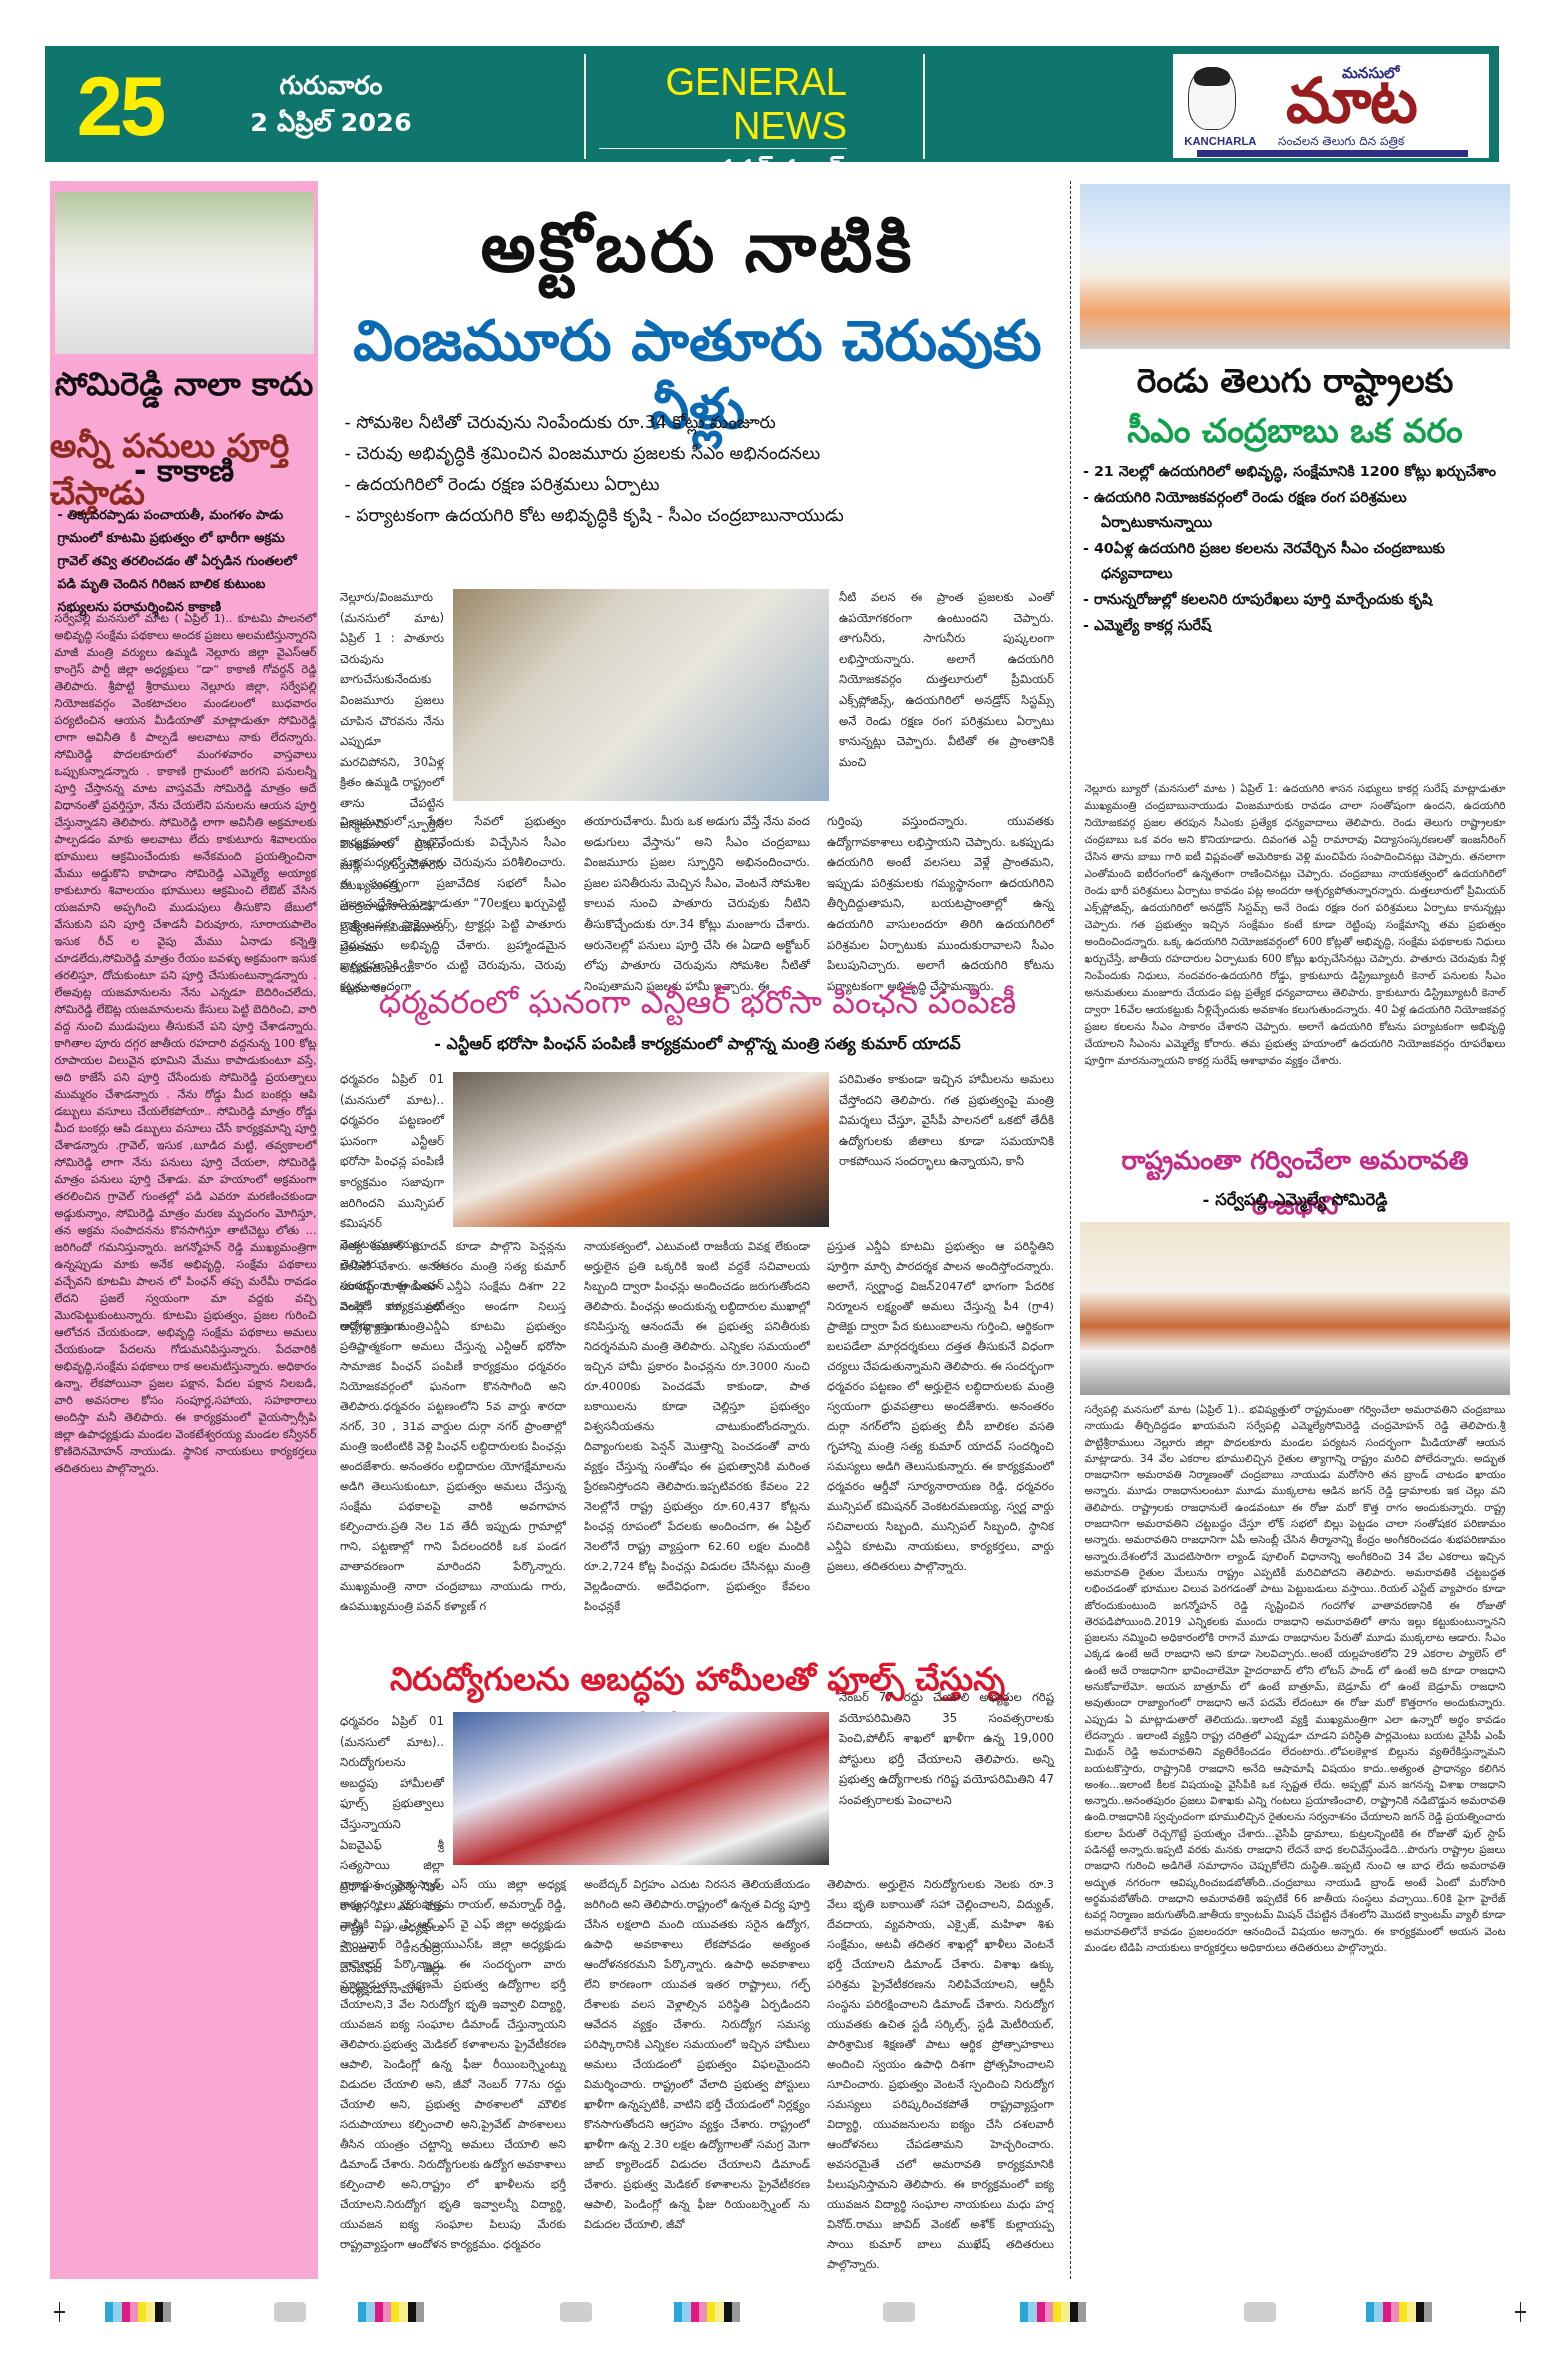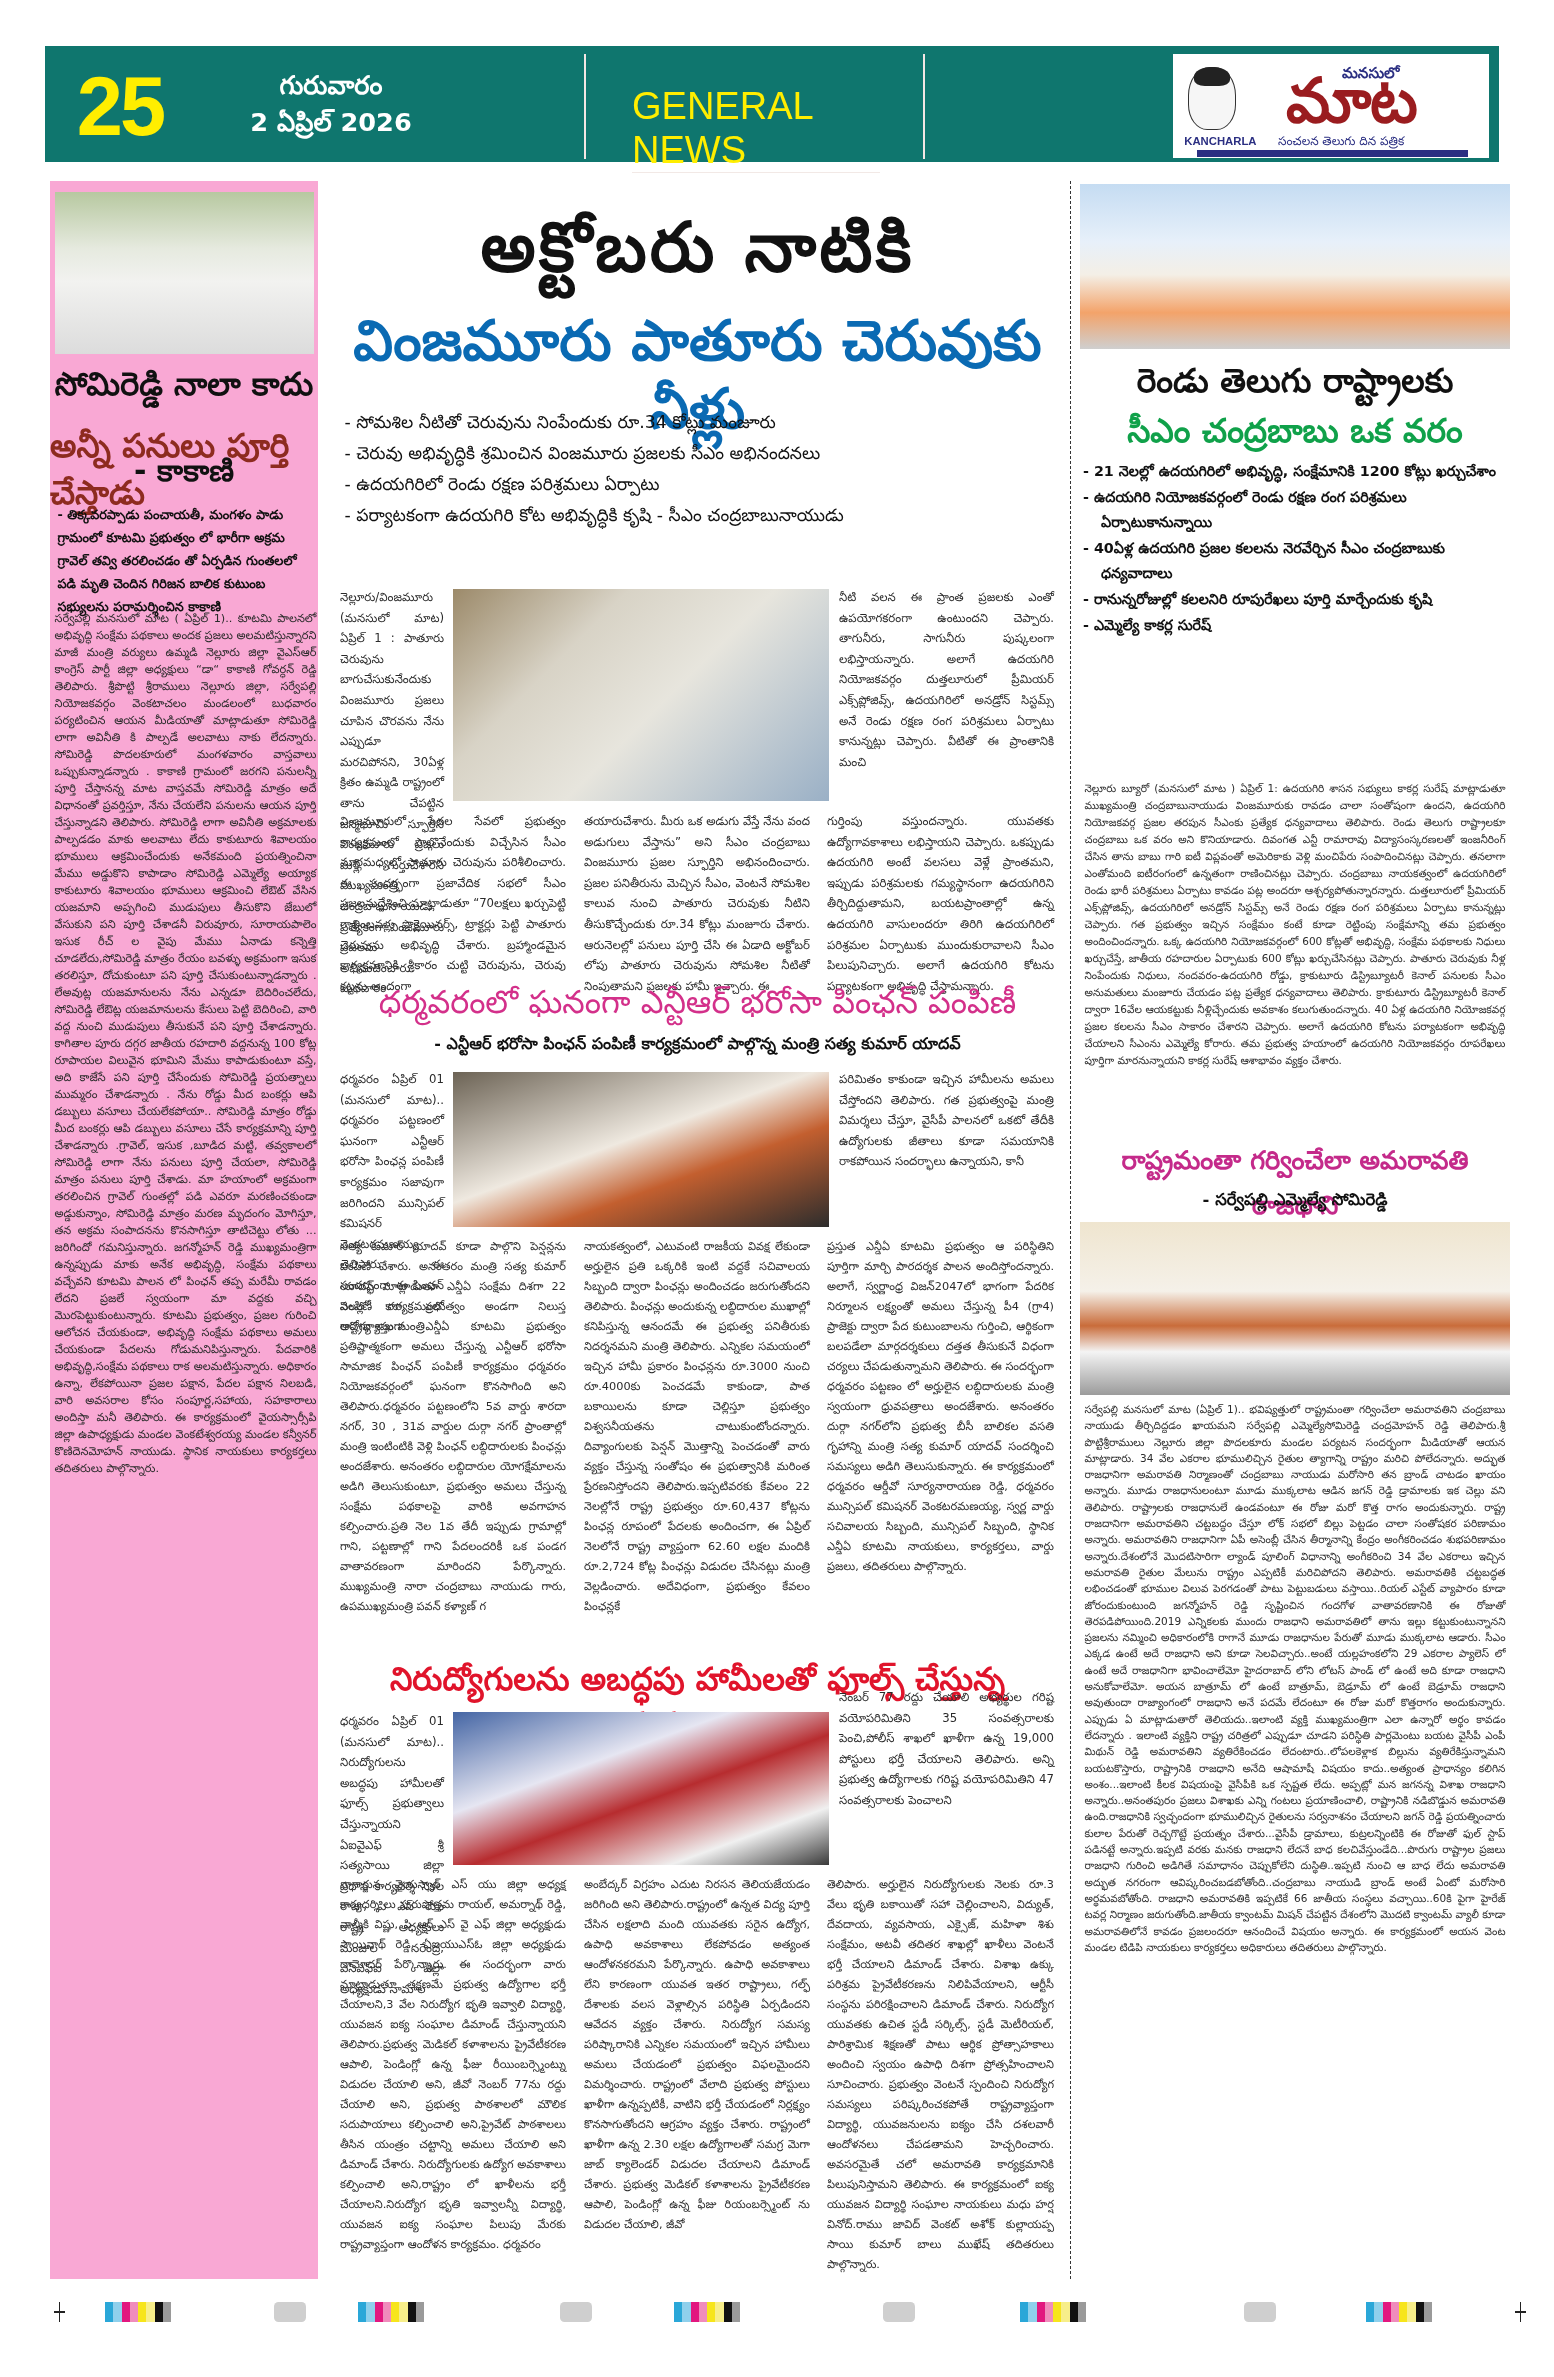--- a/index.html
+++ b/index.html
@@ -6,21 +6,21 @@
   html, body { width: 1555px; height: 2377px; background: #ffffff; overflow: hidden; }
   body { position: relative; font-family: "DejaVu Sans", sans-serif; color: #222; }
 
   
   .masthead { position: absolute; left: 45px; top: 46px; width: 1454px; height: 116px; background: #0f766e; }
   .page-no { position: absolute; left: 0; top: 22.6px; width: 150px; text-align: center; font-family: "Liberation Sans", sans-serif; font-weight: bold; font-size: 83px; color: #ffee00; line-height: 75px; letter-spacing: -3px; }
   .dateblock { position: absolute; left: 173px; top: 21px; width: 226px; text-align: center; color: #fff; }
   .dateblock .day { font-size: 25.6px; font-weight: bold; line-height: 36px; }
   .dateblock .date { font-size: 25.6px; font-weight: bold; line-height: 38px; }
   .vsep { position: absolute; top: 7.5px; width: 1.5px; height: 105px; background: #f3e7e4; }
-  .section-title { position: absolute; left: 587px; top: 13.5px; width: 248px; text-align: left; margin-top: 24px; }
+  .section-title { position: absolute; left: 554px; top: 13.5px; width: 248px; text-align: right; }
   .section-title .en { font-family: "Liberation Sans", sans-serif; font-size: 38px; color: #ffee00; line-height: 44px; border-bottom: 1.5px solid #f2e9e6; }
   .section-title .te { font-size: 27px; color: #fff; font-weight: bold; line-height: 42px; }
   .logo { position: absolute; left: 1128px; top: 7.5px; width: 316px; height: 104px; background: #fff; }
   .logo .face { position: absolute; left: 15px; top: 13.5px; width: 48px; height: 63px; border-radius: 45% 45% 40% 40%; border: 1.5px solid #333; background: #f6f6f6; }
   .logo .face::before { content: ""; position: absolute; left: 4.5px; top: -1.5px; width: 36px; height: 19.6px; background: #222; border-radius: 50% 50% 30% 30%; }
   .logo .brand-small { position: absolute; left: 169px; top: 10.5px; font-size: 15px; font-weight: bold; color: #2b2f82; }
   .logo .brand { position: absolute; left: 113px; top: 13.5px; font-size: 62px; font-weight: bold; color: #9a1c1f; line-height: 68px; letter-spacing: -1.5px; }
   .logo .kancharla { position: absolute; left: 11.3px; top: 81px; font-family: "Liberation Sans", sans-serif; font-weight: bold; font-size: 11.3px; color: #2b2f82; }
   .logo .tagline { position: absolute; left: 105px; top: 80px; font-size: 12px; color: #2b2f82; }
   .logo .bar { position: absolute; left: 24px; top: 96px; width: 271px; height: 7.5px; background: #2b2f82; }

